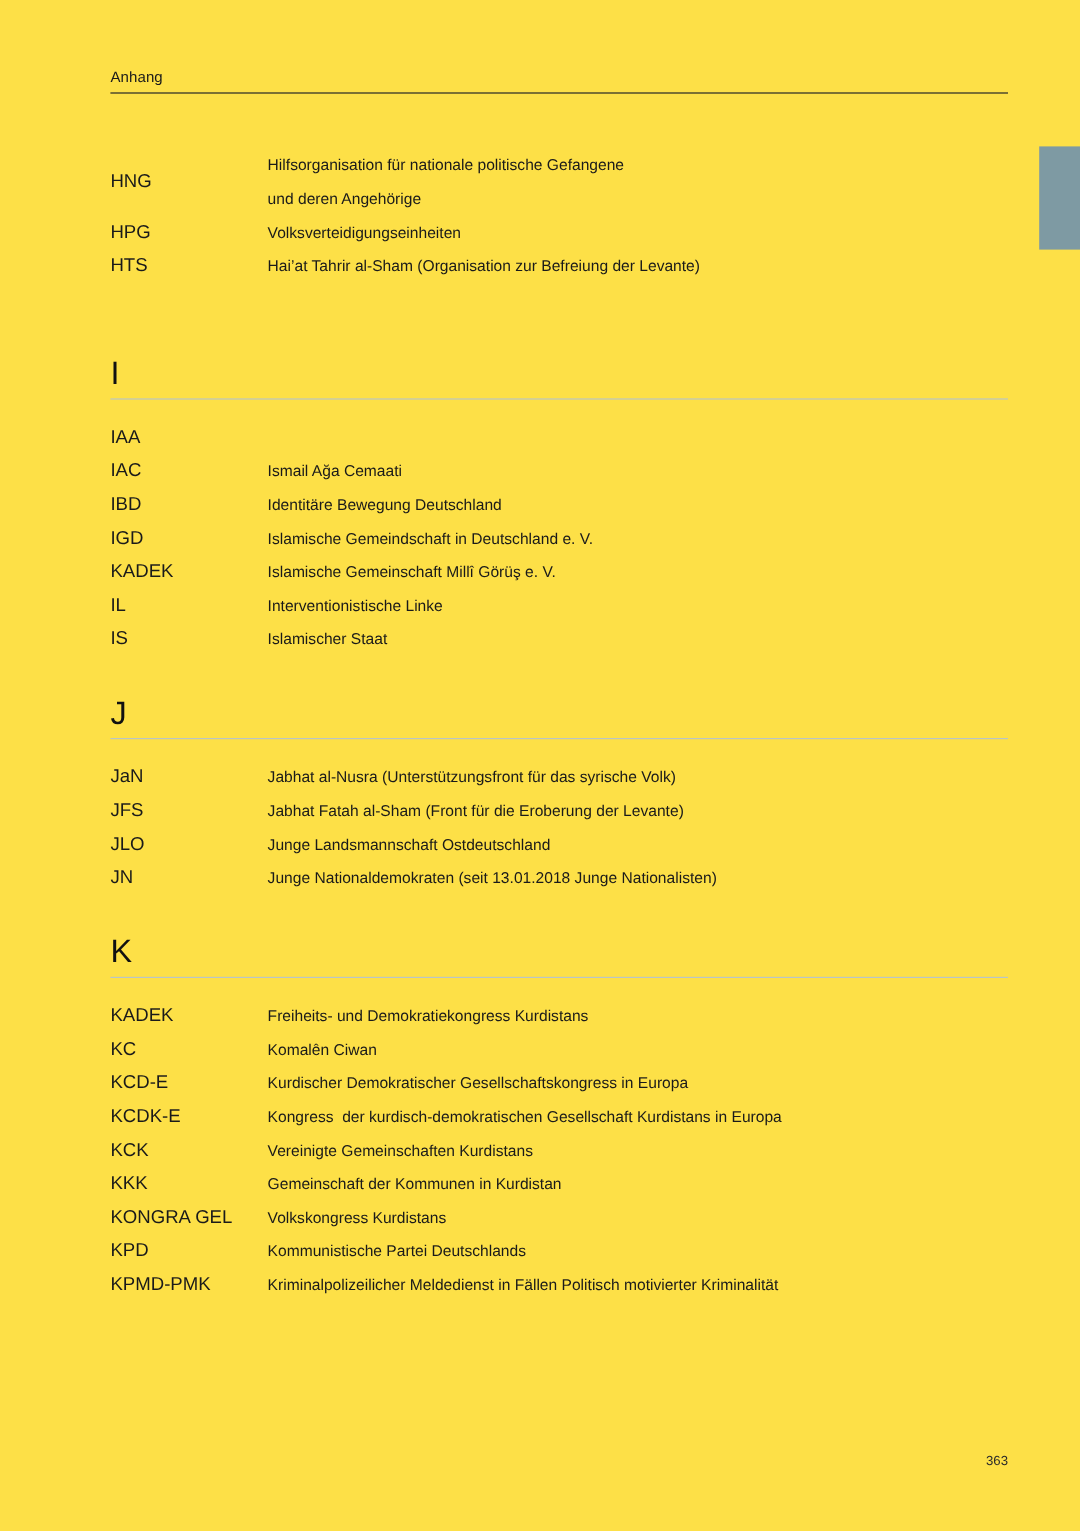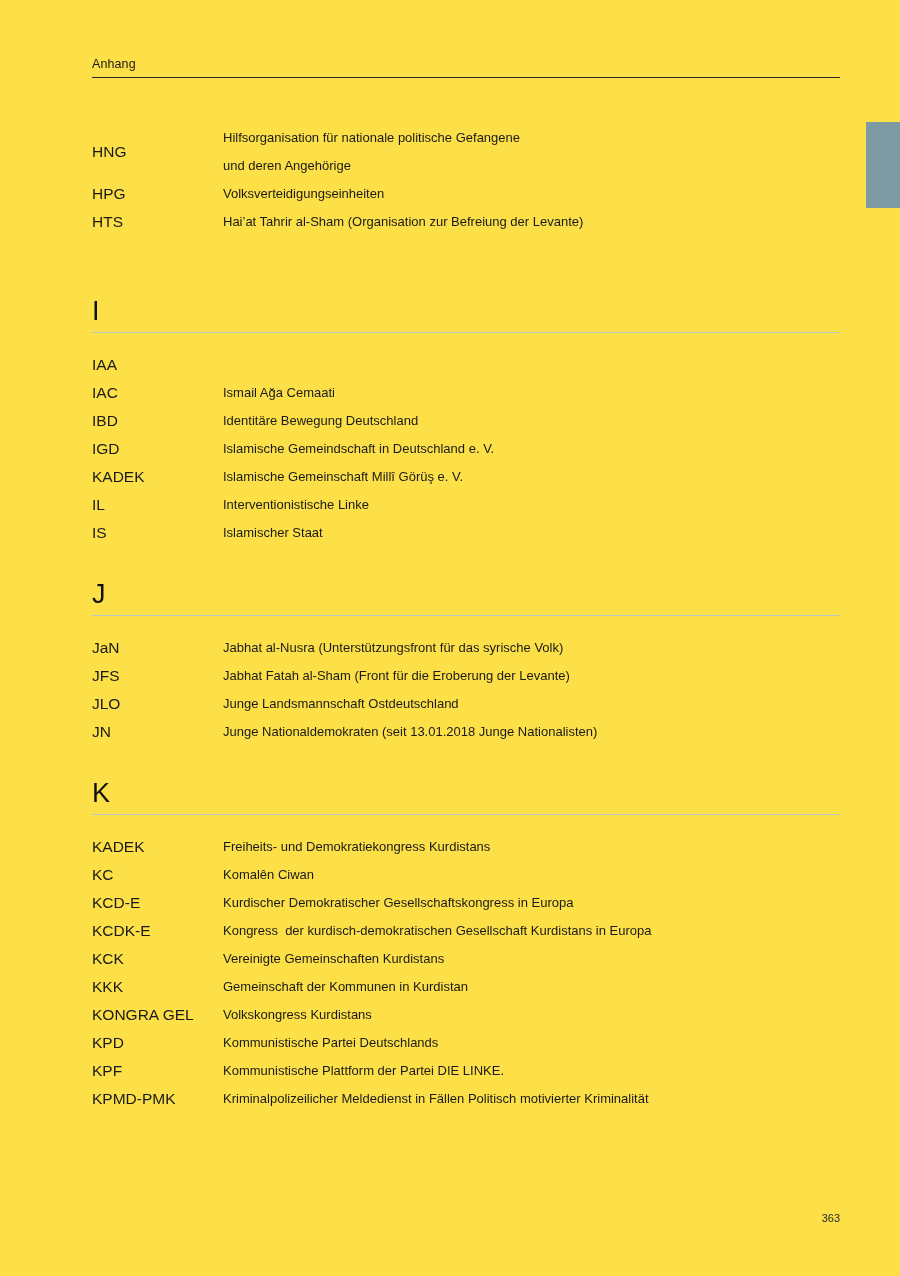--- a/index.html
+++ b/index.html
@@ -231,24 +231,20 @@
             </div>
             <div class="entry">
               <div class="entry-abbr">KONGRA GEL</div>
               <div class="entry-def">Volkskongress Kurdistans</div>
             </div>
             <div class="entry">
               <div class="entry-abbr">KPD</div>
               <div class="entry-def">Kommunistische Partei Deutschlands</div>
             </div>
             <div class="entry">
-              <div class="entry-abbr">KPF</div>
-              <div class="entry-def">Kommunistische Plattform der Partei DIE LINKE.</div>
-            </div>
-            <div class="entry">
               <div class="entry-abbr">KPMD-PMK</div>
               <div class="entry-def">Kriminalpolizeilicher Meldedienst in Fällen Politisch motivierter Kriminalität</div>
             </div>
           </div>
         </div>
       </div>
 
   </div>
 
   <div class="folio">363</div>

